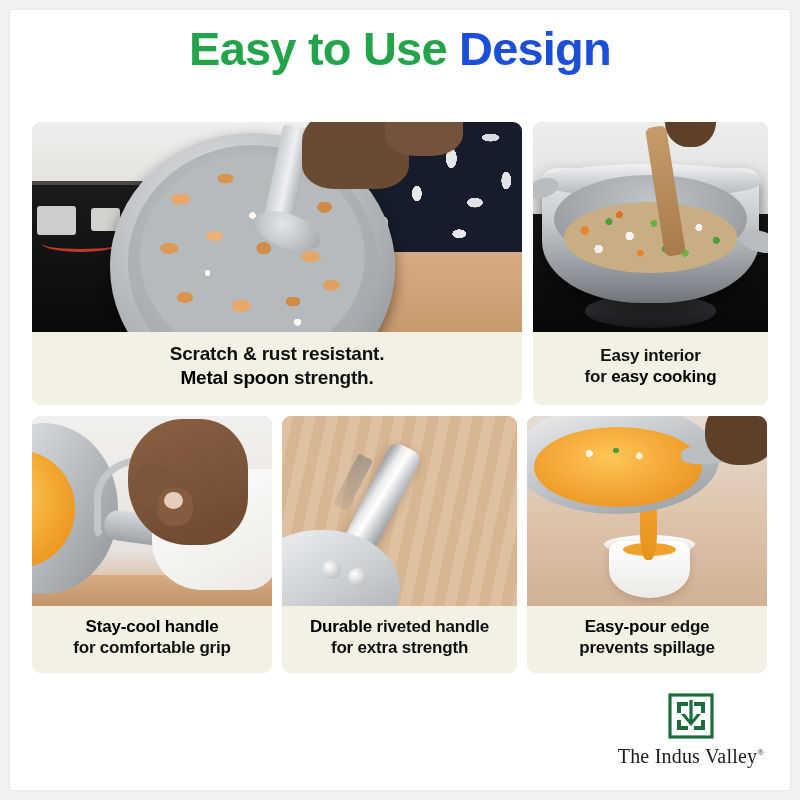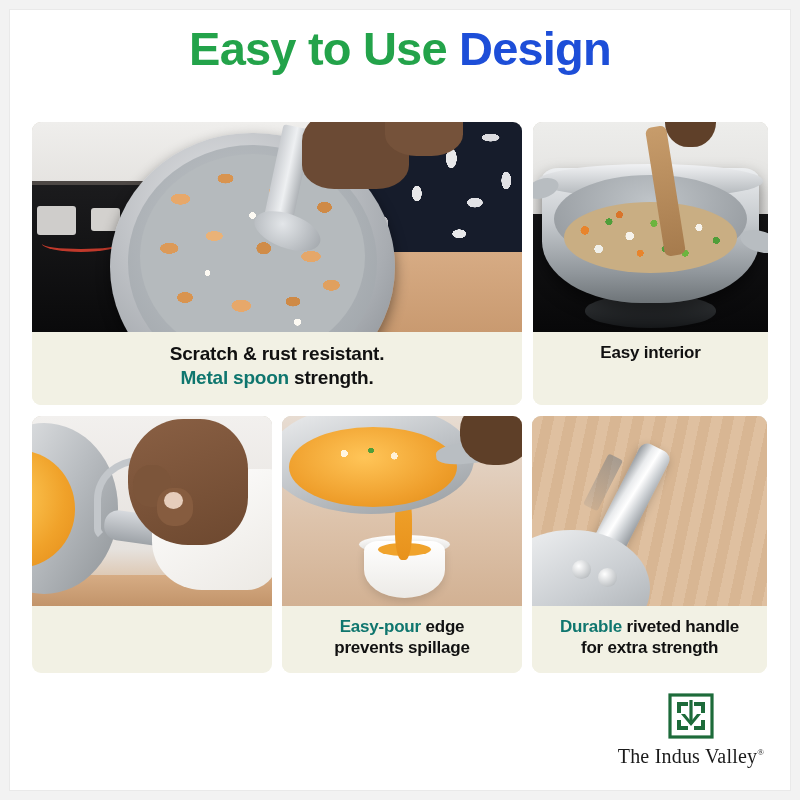--- a/index.html
+++ b/index.html
@@ -71,31 +71,32 @@
   .h-top    { height: 210px; }
   .h-bottom { height: 190px; }
 
   .caption {
     background: #f2f1e4;
     text-align: center;
     padding: 10px 6px 14px;
     flex: 1;
     display: flex;
     flex-direction: column;
+    justify-content: center;
   }
   .caption .line {
     font-weight: 800;
     color: #111111;
     line-height: 1.28;
     letter-spacing: -0.2px;
   }
   .cap-lg .line { font-size: 19px; }
   .cap-md .line { font-size: 17px; }
   .cap-sm .line { font-size: 17px; }
-  .green { color: #0f766e; margin-top: 28px; }
+  .green { color: #000000; margin-top: 28px; }
 
   
   .layer { position: absolute; }
 
   
   .p1-wall  { left:0; top:0; width:100%; height:34%; background:linear-gradient(180deg,#efeeec,#e4e2df); }
   .p1-hob   { left:0; top:30%; width:72%; height:70%; background:linear-gradient(180deg,#1b1b1d,#0a0a0b); }
   .p1-hobedge{ left:0; top:28%; width:72%; height:5%; background:#4d4845; }
   .p1-redarc{ left:2%; top:54%; width:16%; height:8%; border-bottom:3px solid #c0392b; border-radius:50%; }
   .p1-knob1 { left:1%; top:40%; width:8%; height:14%; background:#cfcdcb; border-radius:3px; }
@@ -309,20 +310,23 @@
           <div class="layer p2-veg"></div>
           <div class="layer p2-handleL"></div>
           <div class="layer p2-handleR"></div>
           <div class="layer p2-spat"></div>
           <div class="layer p2-hand"></div>
         </div>
         <div class="caption cap-md">
           <div class="line">
             <span>Easy interior</span>
           </div>
+          <div class="line">
+            <span>for </span><span class="green">easy cooking</span>
+          </div>
         </div>
       </div>
 
     </div>
 
     <div class="row row-bottom">
 
       <div class="card card-third">
         <div class="card-media h-bottom">
           <div class="layer p3-bg"></div>
@@ -330,20 +334,47 @@
           <div class="layer p3-pan"></div>
           <div class="layer p3-curry"></div>
           <div class="layer p3-handle"></div>
           <div class="layer p3-handle2"></div>
           <div class="layer p3-cloth"></div>
           <div class="layer p3-hand"></div>
           <div class="layer p3-fing1"></div>
           <div class="layer p3-fing2"></div>
           <div class="layer p3-nail"></div>
         </div>
+        <div class="caption cap-sm">
+          <div class="line">
+            <span class="green">Stay-cool handle</span>
+          </div>
+          <div class="line">
+            <span>for comfortable grip</span>
+          </div>
+        </div>
+      </div>
+
+      <div class="card card-third3">
+        <div class="card-media h-bottom">
+          <div class="layer p5-bg"></div>
+          <div class="layer p5-handle"></div>
+          <div class="layer p5-hengr"></div>
+          <div class="layer p5-pan"></div>
+          <div class="layer p5-rivet1"></div>
+          <div class="layer p5-rivet2"></div>
+        </div>
+        <div class="caption cap-sm">
+          <div class="line">
+            <span class="green">Durable</span><span> riveted handle</span>
+          </div>
+          <div class="line">
+            <span>for extra strength</span>
+          </div>
+        </div>
       </div>
 
       <div class="card card-third2">
         <div class="card-media h-bottom">
           <div class="layer p4-bg"></div>
           <div class="layer p4-bowlrim"></div>
           <div class="layer p4-bowl"></div>
           <div class="layer p4-bowlfill"></div>
           <div class="layer p4-stream"></div>
           <div class="layer p4-pan"></div>
@@ -351,39 +382,20 @@
           <div class="layer p4-bits"></div>
           <div class="layer p4-handle"></div>
           <div class="layer p4-hand"></div>
         </div>
         <div class="caption cap-sm">
           <div class="line">
             <span class="green">Easy-pour</span><span> edge</span>
           </div>
           <div class="line">
             <span>prevents spillage</span>
-          </div>
-        </div>
-      </div>
-
-      <div class="card card-third3">
-        <div class="card-media h-bottom">
-          <div class="layer p5-bg"></div>
-          <div class="layer p5-handle"></div>
-          <div class="layer p5-hengr"></div>
-          <div class="layer p5-pan"></div>
-          <div class="layer p5-rivet1"></div>
-          <div class="layer p5-rivet2"></div>
-        </div>
-        <div class="caption cap-sm">
-          <div class="line">
-            <span class="green">Durable</span><span> riveted handle</span>
-          </div>
-          <div class="line">
-            <span>for extra strength</span>
           </div>
         </div>
       </div>
 
     </div>
   </div>
 
   <div class="logo">
     <svg class="logo-mark" width="48" height="48" viewBox="0 0 48 48">
       <rect x="3" y="3" width="42" height="42" fill="none" stroke="#1d6b3a" stroke-width="3.2"></rect>

